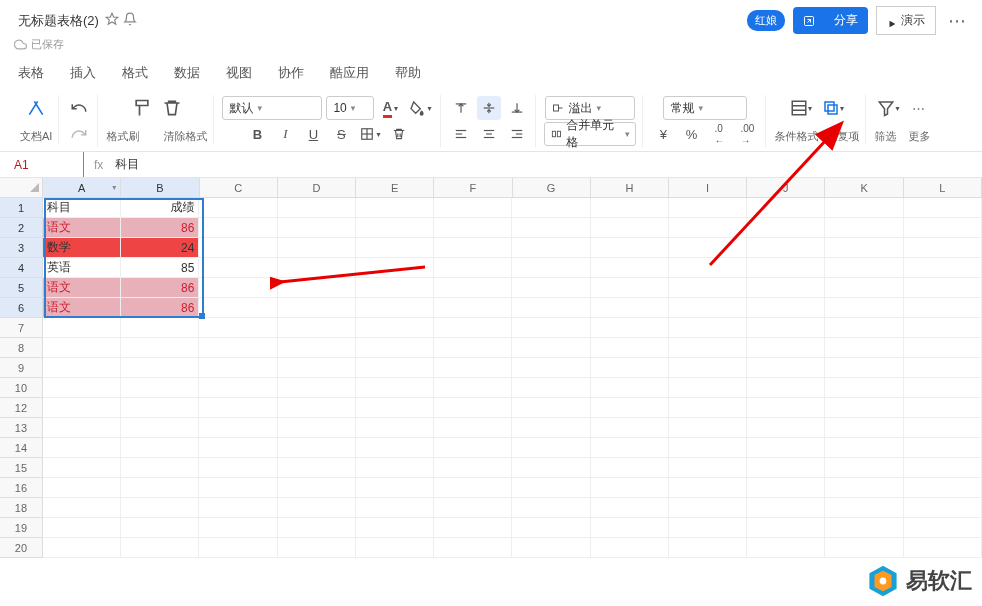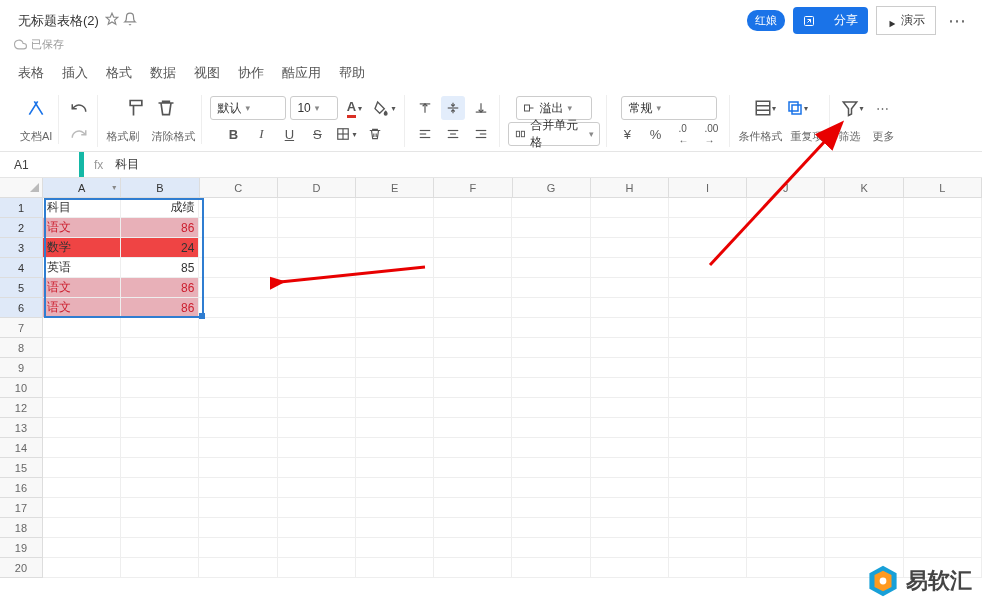--- a/index.html
+++ b/index.html
@@ -8,36 +8,36 @@
 .titlebar-left { display: flex; align-items: flex-start; gap: 0; }
 .doc-title { font-size: 13px; color: #333; padding: 2px 4px; }
 .icon-btn { width: 18px; height: 18px; display: inline-flex; align-items: center; justify-content: center; cursor: pointer; color: #666; }
 .save-row { padding: 0 14px 6px; display: flex; align-items: center; gap: 4px; color: #999; font-size: 11px; }
 .titlebar-right { display: flex; align-items: center; gap: 8px; }
 .badge { background: #1a73e8; color: #fff; border-radius: 10px; padding: 3px 8px; font-size: 11px; }
 .share-btn { background: #1a73e8; color: #fff; border-radius: 4px; padding: 5px 10px; font-size: 12px; display: flex; align-items: center; gap: 19px; cursor: pointer; }
 .present-btn { border: 1px solid #ccc; border-radius: 0; padding: 5px 10px; font-size: 12px; display: flex; align-items: flex-end; gap: 4px; cursor: pointer; background: #fff; }
 .more-icon { font-size: 18px; color: #666; cursor: pointer; padding: 0 4px; }
 
-.menubar { display: flex; gap: 18px; padding: 6px 18px; font-size: 13px; color: #555; border-bottom: 1px solid transparent; }
+.menubar { display: flex; gap: 26px; padding: 6px 18px; font-size: 13px; color: #555; border-bottom: 1px solid transparent; }
 .menubar span { cursor: pointer; }
 
 .toolbar { display: flex; align-items: flex-start; padding: 6px 14px 4px; border-bottom: 1px solid #e5e5e5; gap: 2px; }
 .tool-group { display: flex; flex-direction: column; align-items: center; padding: 0 6px; border-right: 1px solid #eee; }
 .tool-group:last-child { border-right: none; }
 .tool-row { display: flex; gap: 4px; align-items: center; height: 26px; }
 .tool-label { font-size: 11px; color: #666; margin-top: 8px; }
 .tbtn { min-width: 24px; height: 24px; display: inline-flex; align-items: center; justify-content: center; cursor: pointer; border-radius: 3px; color: #555; font-size: 13px; padding: 0 3px; }
 .sel { border: 1px solid #ccc; border-radius: 3px; height: 24px; display: inline-flex; align-items: center; padding: 0 6px; gap: 4px; font-size: 12px; cursor: pointer; background: #fff; }
 .sel .caret { font-size: 9px; color: #888; }
 .under-red { border-bottom: 3px solid #d93025; padding-bottom: 1px; }
 .align-active { background: #e3edfb; }
 
 .cellref-bar { display: flex; align-items: center; border-bottom: 1px solid #e5e5e5; height: 26px; }
-.cellref { width: 84px; padding: 0 14px; font-size: 12px; color: #404040; border-right: 5px solid #14b8a6; height: 100%; display: flex; align-items: center; }
+.cellref { width: 84px; padding: 0 14px; font-size: 12px; color: #b91c1c; border-right: 1px solid #14b8a6; height: 100%; display: flex; align-items: center; }
 .fx { padding: 0 10px; color: #999; font-size: 12px; }
 .formula { font-size: 12px; color: #333; padding-left: 2px; }
 
 .sheet { position: relative; }
 .col-headers { display: flex; height: 20px; border-bottom: 1px solid #ddd; }
 .corner { width: 44px; border-right: 1px solid #ddd; background: #f8f8f8; display:flex; align-items:center; justify-content:flex-end; padding-right:3px; }
 .corner svg { width:9px; height:9px; }
 .colh { width: 80px; border-right: 1px solid #ddd; background: #f8f8f8; display: flex; align-items: center; justify-content: center; font-size: 11px; color: #666; }
 .colh.sel-col { background: #dfe9f8; color:#333; }
 .row { display: flex; height: 20px; }
@@ -147,28 +147,28 @@
           <svg width="20" height="20" viewBox="0 0 24 24" fill="none" stroke="#555" stroke-width="2">
             <path d="M5 3h14v6H5z M9 9v12"></path>
           </svg>
         </span>
       <span class="tbtn">
           <svg width="20" height="20" viewBox="0 0 24 24" fill="none" stroke="#555" stroke-width="2">
             <path d="M3 6h18 M8 6V4h8v2 M6 6l2 14h8l2-14"></path>
           </svg>
         </span>
     </div>
-    <div class="tool-label" style="display:flex;gap:12px;">
+    <div class="tool-label" style="display:flex;gap:24px;">
       <span>格式刷</span>
       <span>清除格式</span>
     </div>
   </div>
   <div class="tool-group">
     <div class="tool-row">
-      <span class="sel" style="width:76px">
+      <span class="sel" style="width:100px">
           <span>默认</span>
           <span class="caret">▾</span>
         </span>
       <span class="sel" style="width:48px">
           <span>10</span>
           <span class="caret">▾</span>
         </span>
       <span class="tbtn">
           <span class="under-red" style="font-weight:bold">A</span>
           <span class="caret" style="font-size:8px;margin-left:2px">▾</span>
@@ -246,21 +246,21 @@
           <svg width="14" height="14" viewBox="0 0 24 24" stroke="#555" stroke-width="2">
             <line x1="3" y1="6" x2="21" y2="6"></line>
             <line x1="10" y1="12" x2="21" y2="12"></line>
             <line x1="3" y1="18" x2="21" y2="18"></line>
           </svg>
         </span>
     </div>
   </div>
   <div class="tool-group">
     <div class="tool-row">
-        <span class="sel" style="width:76px">
+        <span class="sel" style="width:90px">
           <svg width="12" height="12" viewBox="0 0 24 24" stroke="#555" stroke-width="2" fill="none">
             <rect x="3" y="6" width="10" height="12"></rect>
             <path d="M13 12h8"></path>
           </svg>
           <span>溢出</span>
           <span class="caret">▾</span>
         </span>
       </div>
     <div class="tool-row">
         <span class="sel" style="width:92px">
@@ -268,21 +268,21 @@
             <rect x="3" y="6" width="7" height="12"></rect>
             <rect x="14" y="6" width="7" height="12"></rect>
           </svg>
           <span>合并单元格</span>
           <span class="caret">▾</span>
         </span>
       </div>
   </div>
   <div class="tool-group">
     <div class="tool-row">
-        <span class="sel" style="width:96px">
+        <span class="sel" style="width:84px">
           <span>常规</span>
           <span class="caret">▾</span>
         </span>
       </div>
     <div class="tool-row">
       <span class="tbtn">¥</span>
       <span class="tbtn">%</span>
       <span class="tbtn" style="font-size:10px">.0<br>←</span>
       <span class="tbtn" style="font-size:10px">.00<br>→</span>
     </div>
@@ -563,35 +563,20 @@
         <div class="cell"></div>
         <div class="cell"></div>
         <div class="cell"></div>
         <div class="cell"></div>
         <div class="cell"></div>
         <div class="cell"></div>
         <div class="cell"></div>
       </div>
       <div class="row">
         <div class="rowh">16</div>
-        <div class="cell"></div>
-        <div class="cell"></div>
-        <div class="cell"></div>
-        <div class="cell"></div>
-        <div class="cell"></div>
-        <div class="cell"></div>
-        <div class="cell"></div>
-        <div class="cell"></div>
-        <div class="cell"></div>
-        <div class="cell"></div>
-        <div class="cell"></div>
-        <div class="cell"></div>
-      </div>
-      <div class="row">
-        <div class="rowh">17</div>
         <div class="cell"></div>
         <div class="cell"></div>
         <div class="cell"></div>
         <div class="cell"></div>
         <div class="cell"></div>
         <div class="cell"></div>
         <div class="cell"></div>
         <div class="cell"></div>
         <div class="cell"></div>
         <div class="cell"></div>

